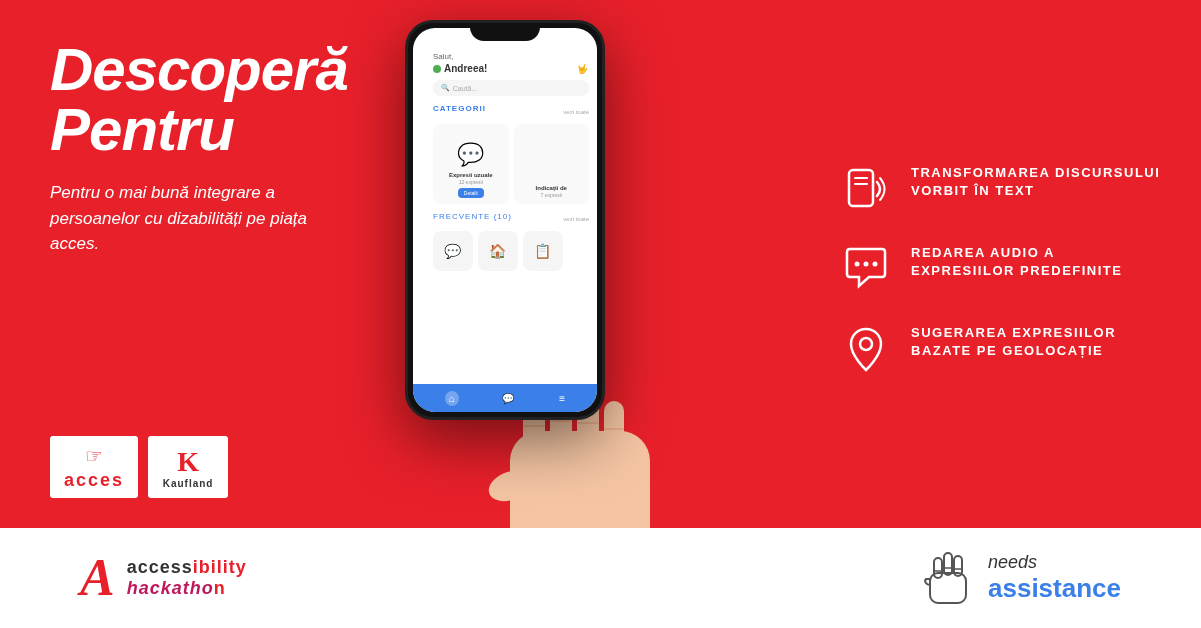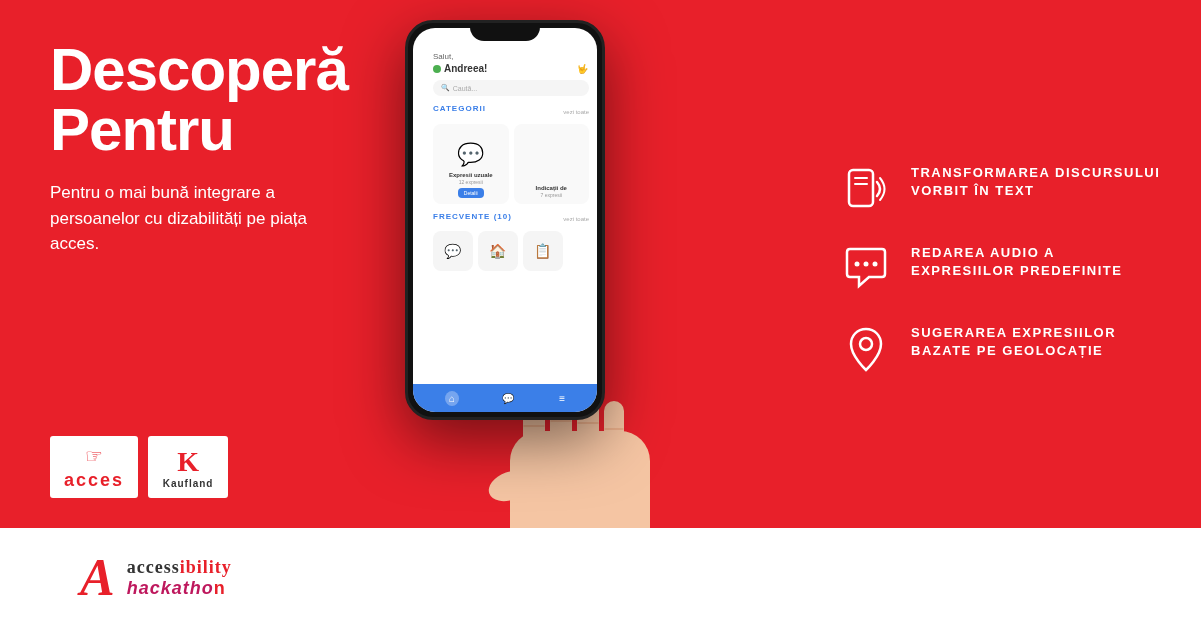--- a/index.html
+++ b/index.html
@@ -31,20 +31,21 @@
       width: 380px;
       padding: 40px 40px 30px 50px;
       display: flex;
       flex-direction: column;
       justify-content: space-between;
       z-index: 2;
     }
 
     .headline {
       color: white;
+      font-style: italic;
     }
 
     .headline h1 {
       font-size: 60px;
       font-weight: 900;
       line-height: 1.0;
       letter-spacing: -1px;
     }
 
     .headline p {
@@ -236,21 +237,21 @@
       background: #3b7fe8;
       color: white;
       font-size: 5px;
       padding: 2px 6px;
       border-radius: 4px;
       margin-top: 3px;
     }
 
     .phone-frecvente {
       font-size: 8px;
-      font-weight: 700;
+      font-weight: 400;
       color: #3b7fe8;
       letter-spacing: 1px;
       margin-bottom: 5px;
       text-align: center;
     }
 
     .phone-freq-row {
       display: flex;
       gap: 5px;
     }
@@ -347,21 +348,20 @@
     .hackathon-text {
       display: flex;
       flex-direction: column;
     }
 
     .hackathon-line1 {
       font-size: 18px;
       font-weight: 700;
       color: #333;
       letter-spacing: 1px;
-      font-family: Liberation Serif, serif;
     }
 
     .hackathon-line1 span {
       color: #e8202a;
     }
 
     .hackathon-line2 {
       font-size: 18px;
       font-weight: 700;
       color: #333;
@@ -566,16 +566,34 @@
       <div class="hackathon-text">
         <div class="hackathon-line1">
           <span style="color:#333;">access</span><span style="color:#e8202a;">ibility</span>
         </div>
         <div class="hackathon-line2">
           <span style="color:#be185d;font-style:italic;">hackatho</span><span style="color:#e8202a;">n</span>
         </div>
       </div>
     </div>
 
+    <div class="needs-assistance-logo">
+
+      <svg width="60" height="70" viewBox="0 0 60 70" xmlns="http://www.w3.org/2000/svg">
+        <rect x="12" y="30" width="36" height="30" rx="8" fill="none" stroke="#555" stroke-width="2"></rect>
+        <rect x="16" y="15" width="8" height="20" rx="4" fill="none" stroke="#555" stroke-width="2"></rect>
+        <rect x="26" y="10" width="8" height="22" rx="4" fill="none" stroke="#555" stroke-width="2"></rect>
+        <rect x="36" y="13" width="8" height="20" rx="4" fill="none" stroke="#555" stroke-width="2"></rect>
+        <path d="M12 42 C8 42 6 38 8 36 L12 36" fill="none" stroke="#555" stroke-width="2"></path>
+
+        <line x1="16" y1="28" x2="24" y2="28" stroke="#555" stroke-width="1.5" stroke-linecap="round"></line>
+        <line x1="26" y1="25" x2="34" y2="25" stroke="#555" stroke-width="1.5" stroke-linecap="round"></line>
+        <line x1="36" y1="26" x2="44" y2="26" stroke="#555" stroke-width="1.5" stroke-linecap="round"></line>
+      </svg>
+      <div class="na-text-block">
+        <span class="na-needs">needs</span>
+        <span class="na-assistance">assistance</span>
+      </div>
+    </div>
 
   </div>
 
 </div>
 
 </body></html>

